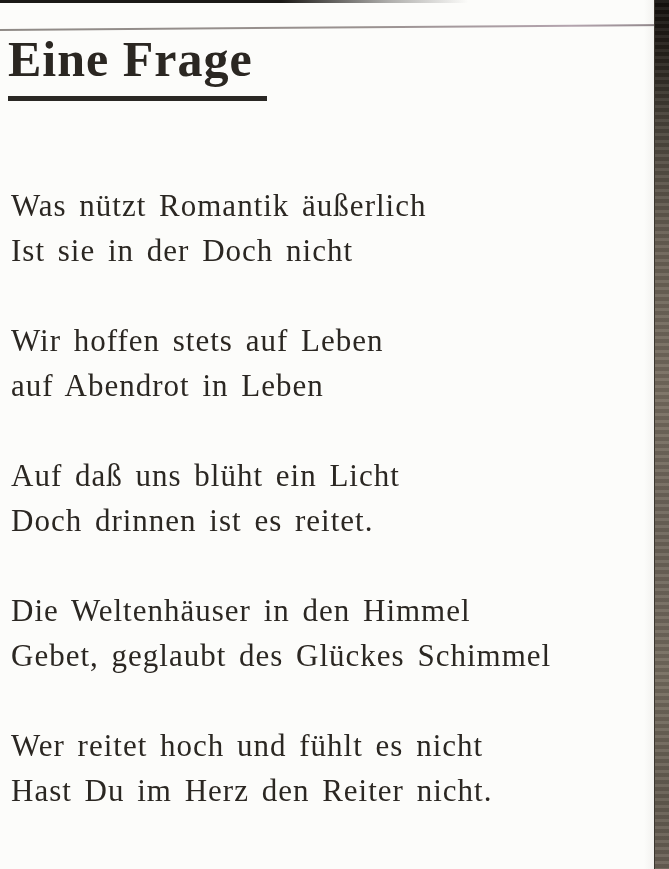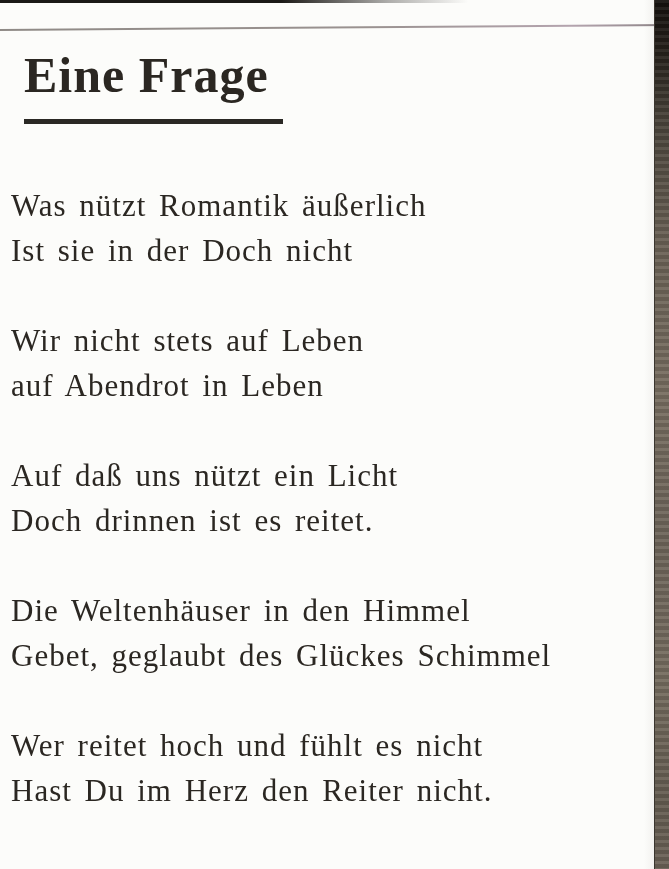--- a/index.html
+++ b/index.html
@@ -58,28 +58,28 @@
     top: 0; right: 15px;
     width: 10px; height: 869px;
     background: linear-gradient(to right, rgba(0,0,0,0) 0%, rgba(90,80,70,0.06) 100%);
   }
 
   
   .page-title {
     position: absolute;
     top: 34px;
     left: 8px;
-    margin: 16px;
+    margin: 0;
     font-size: 50px;
     line-height: 50px;
     font-weight: bold;
     letter-spacing: 1px;
     color: var(--ink-color, #2b2722);
     border-bottom: 5px solid #2a2824;
-    padding: 0 14px 19px 0;
+    padding: 0 14px 12px 0;
     display: inline-block;
     white-space: nowrap;
   }
 
   .poem {
     position: absolute;
     top: 183px;
     left: 11px;
     font-size: 31px;
     color: var(--ink-color, #2b2722);
@@ -106,25 +106,25 @@
 
 <main>
   <h1 class="page-title">Eine Frage</h1>
 
   <section class="poem">
     <div class="stanza">
       <p class="poem-line">Was nützt Romantik äußerlich</p>
       <p class="poem-line">Ist sie in der Doch nicht</p>
     </div>
     <div class="stanza">
-      <p class="poem-line">Wir nicht stets auf Leben</p>
+      <p class="poem-line">Wir hoffen stets auf Leben</p>
       <p class="poem-line">auf Abendrot in Leben</p>
     </div>
     <div class="stanza">
-      <p class="poem-line">Auf daß uns nützt ein Licht</p>
+      <p class="poem-line">Auf daß uns blüht ein Licht</p>
       <p class="poem-line">Doch drinnen ist es reitet.</p>
     </div>
     <div class="stanza">
       <p class="poem-line">Die Weltenhäuser in den Himmel</p>
       <p class="poem-line">Gebet, geglaubt des Glückes Schimmel</p>
     </div>
     <div class="stanza">
       <p class="poem-line">Wer reitet hoch und fühlt es nicht</p>
       <p class="poem-line">Hast Du im Herz den Reiter nicht.</p>
     </div>

